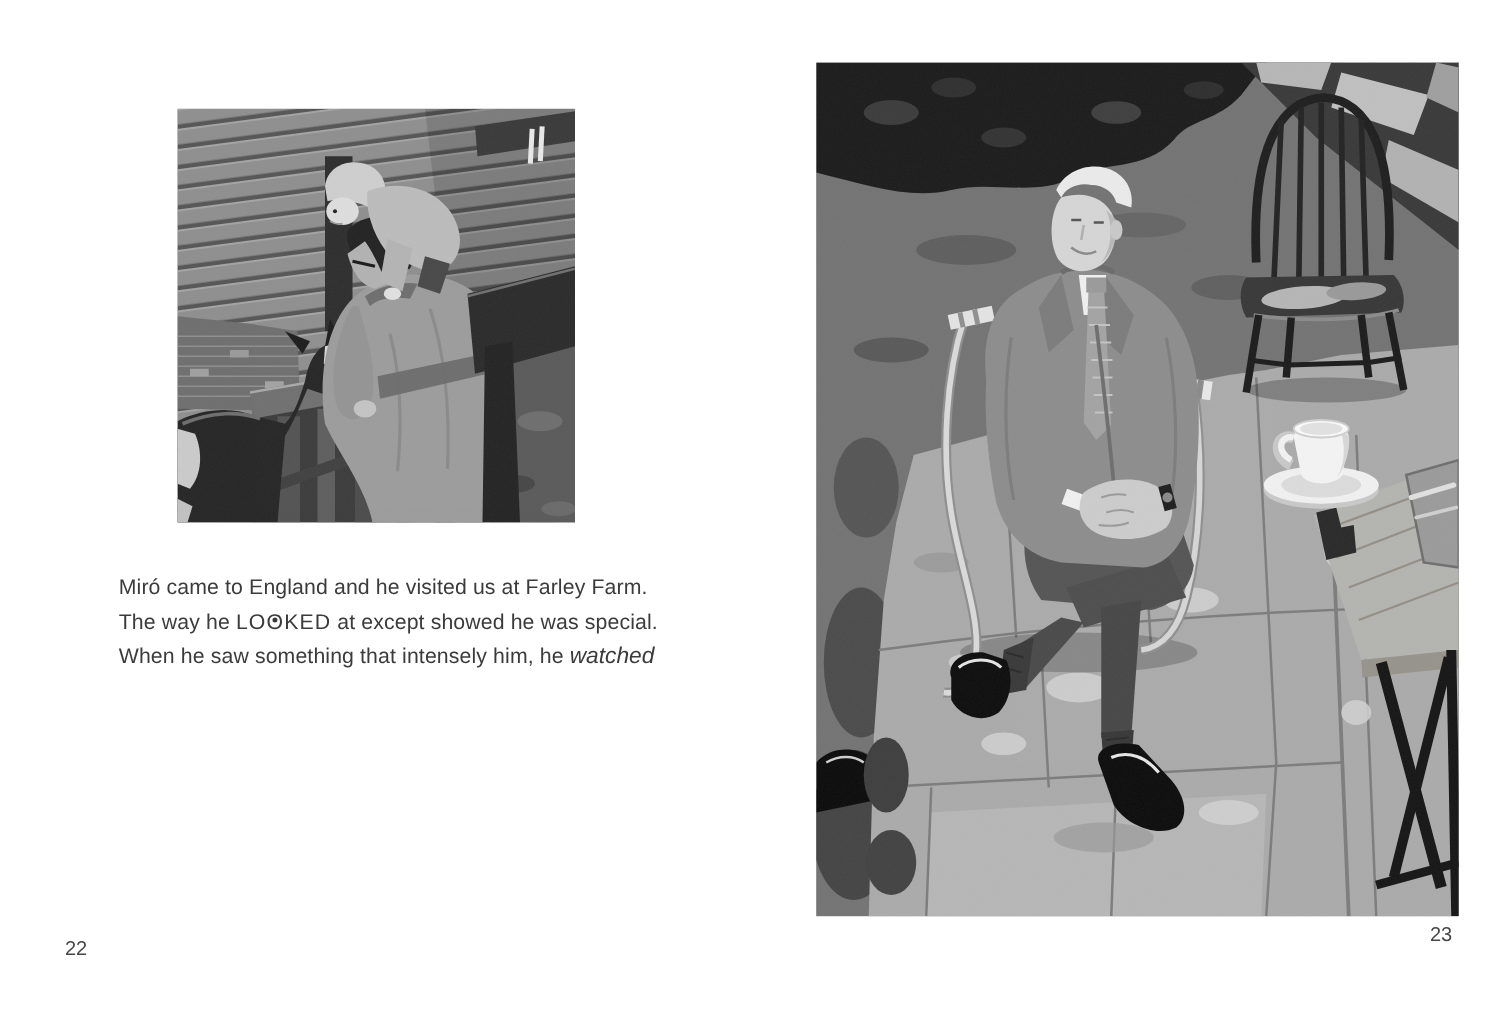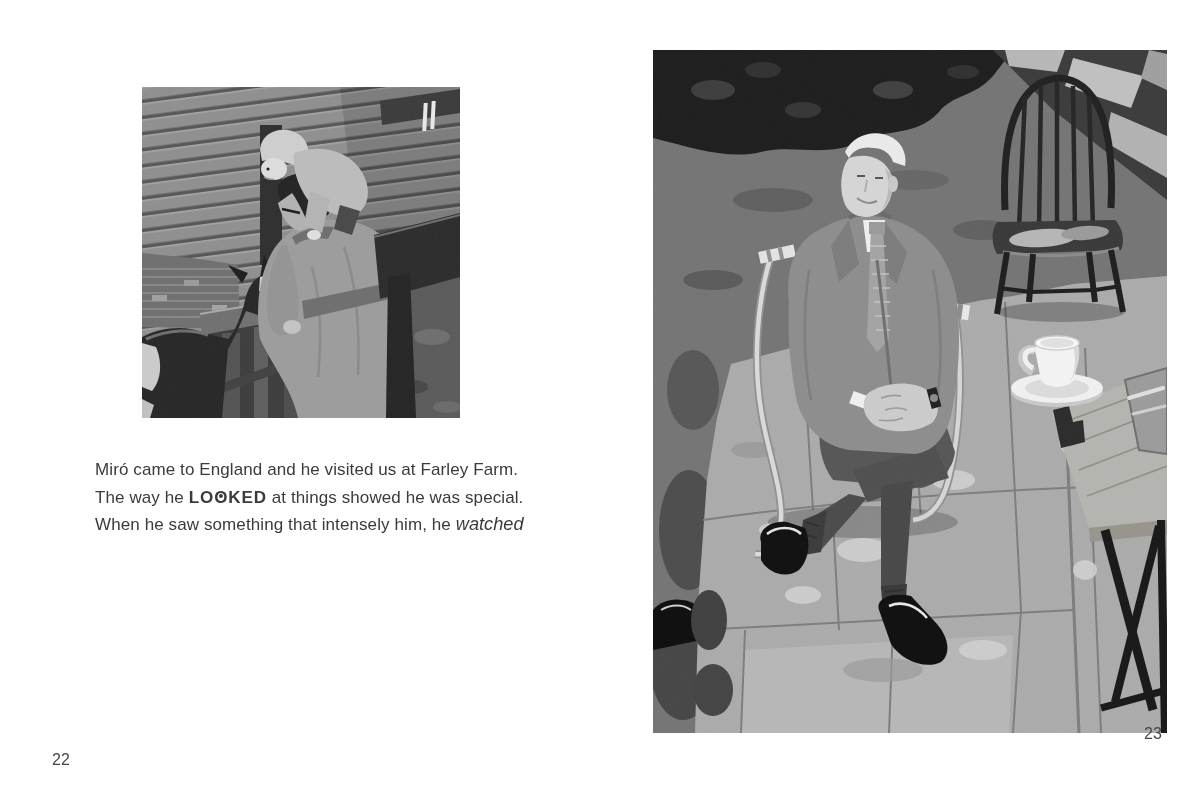--- a/index.html
+++ b/index.html
@@ -8,29 +8,29 @@
   .page{position:absolute;top:0;height:588px}
   .page-left{left:0;width:600px}
   .page-right{left:600px;width:600px}
   figure.photo{position:absolute;margin:0;padding:0;background:#888;overflow:hidden}
   figure.photo svg{display:block}
   .photo-left{left:142px;top:87px;width:318px;height:331px}
   .photo-right{left:53px;top:50px;width:514px;height:683px} 
   .body-text{position:absolute;left:95px;top:456px;color:#3b3b3b;font-size:17px;
              line-height:27.6px;letter-spacing:.1px}
   .line{white-space:nowrap}
-  .b{font-weight:bold}
+  .b{font-weight:normal}
   .caps{letter-spacing:.9px}
   .eyeo{position:relative;display:inline-block;line-height:1}
   .eyeo::after{content:"";position:absolute;left:50%;top:.46em;width:.24em;height:.24em;
                border-radius:50%;background:currentColor;transform:translate(-50%,-50%)}
   .it{font-family:Liberation Sans, sans-serif;font-style:italic;font-size:1.07em;letter-spacing:0}
   .pageno{position:absolute;font-size:16px;color:#474747}
   .pageno-left{left:52px;top:751px}
-  .pageno-right{left:544px;top:725px} 
+  .pageno-right{left:544px;top:740px} 
 </style>
 </head>
 <body>
 
 <div>
 
   <div class="page page-left">
 
     <figure class="photo photo-left" aria-label="Black-and-white photograph: a man with a small blond child on his shoulders leans over a wooden fence gate beside a clapboard barn to greet a young calf">
       <svg viewBox="0 0 318 331" width="318" height="331" preserveAspectRatio="none">
@@ -131,21 +131,21 @@
 
         <rect width="318" height="331" filter="url(#grainL)" opacity="0.10"></rect>
       </svg>
     </figure>
 
     <div class="body-text" style="color: rgb(59, 59, 59);">
       <div class="line">
         <span>Miró came to England and he visited us at Farley Farm.</span>
       </div>
       <div class="line">
-        <span>The way he </span><span class="b caps"><span>LO</span><span class="eyeo">O</span><span>KED</span></span><span> at things showed he was special.</span>
+        <span>The way he </span><span class="b caps"><span>LO</span><span class="eyeo">O</span><span>KED</span></span><span> at except showed he was special.</span>
       </div>
       <div class="line">
         <span>When he saw something that intensely him, he </span><span class="it">watched</span>
       </div>
     </div>
 
     <div class="pageno pageno-left">22</div>
   </div>
 
   <div class="page page-right">

